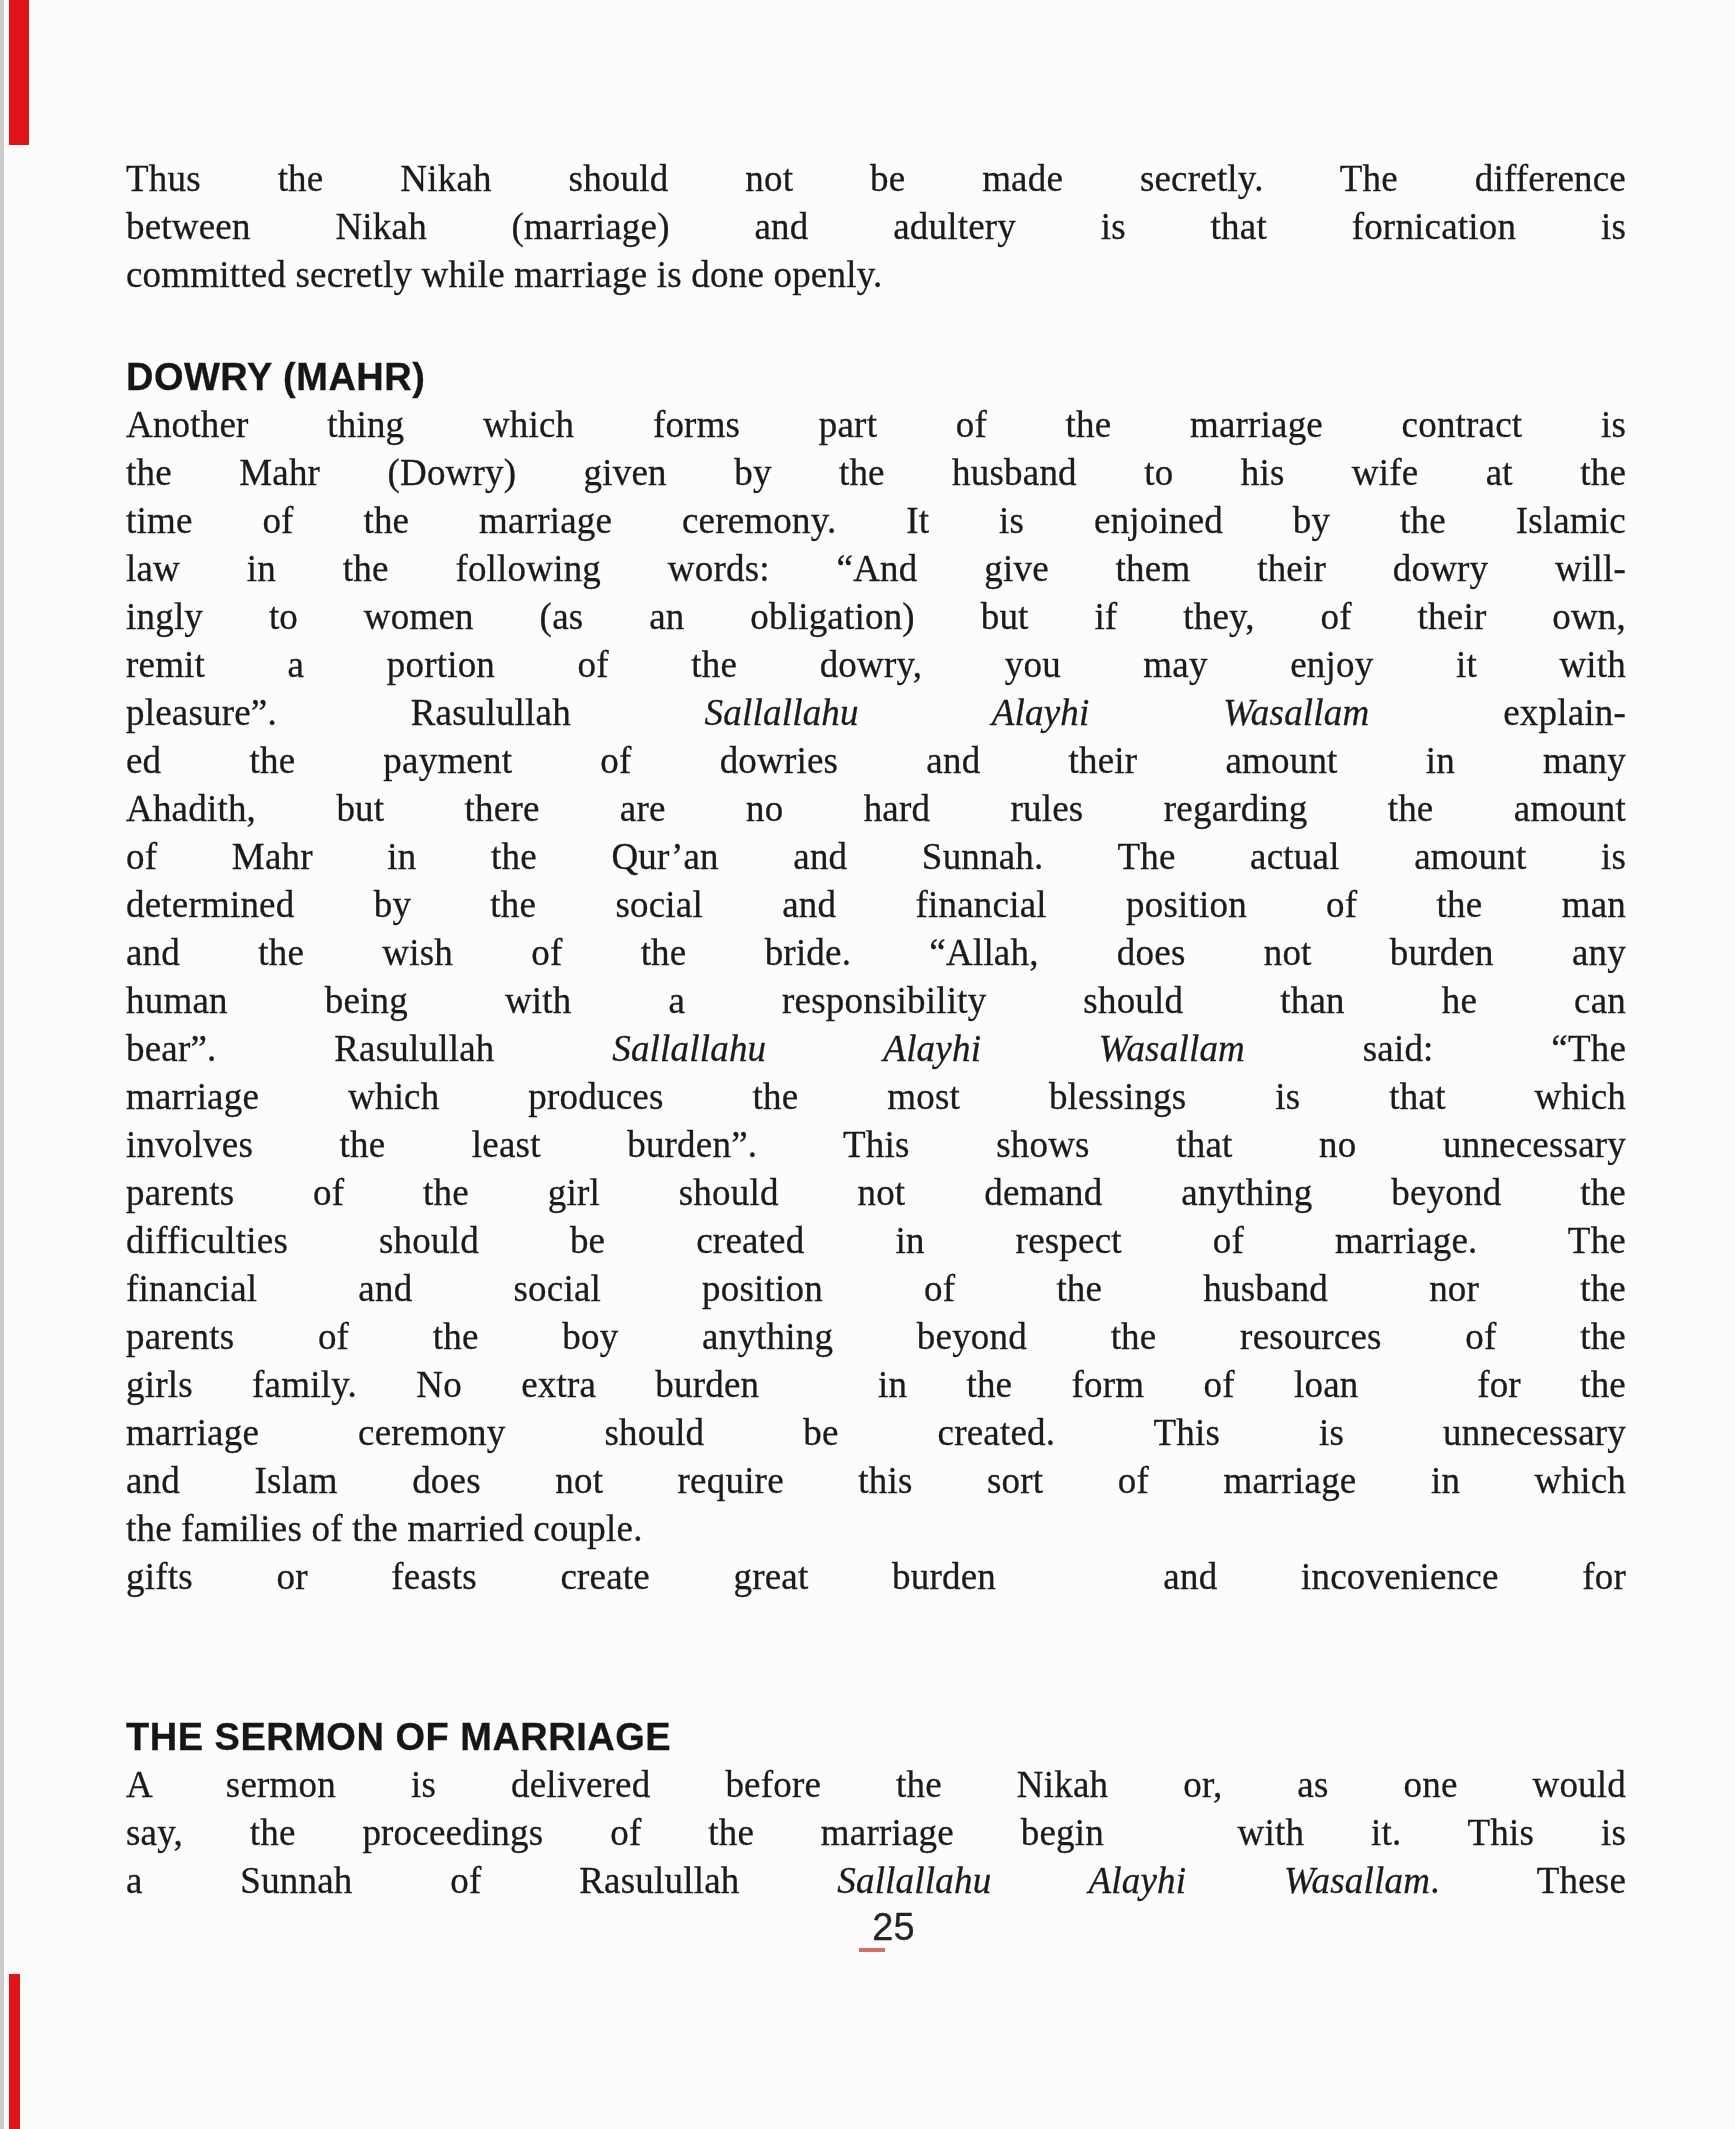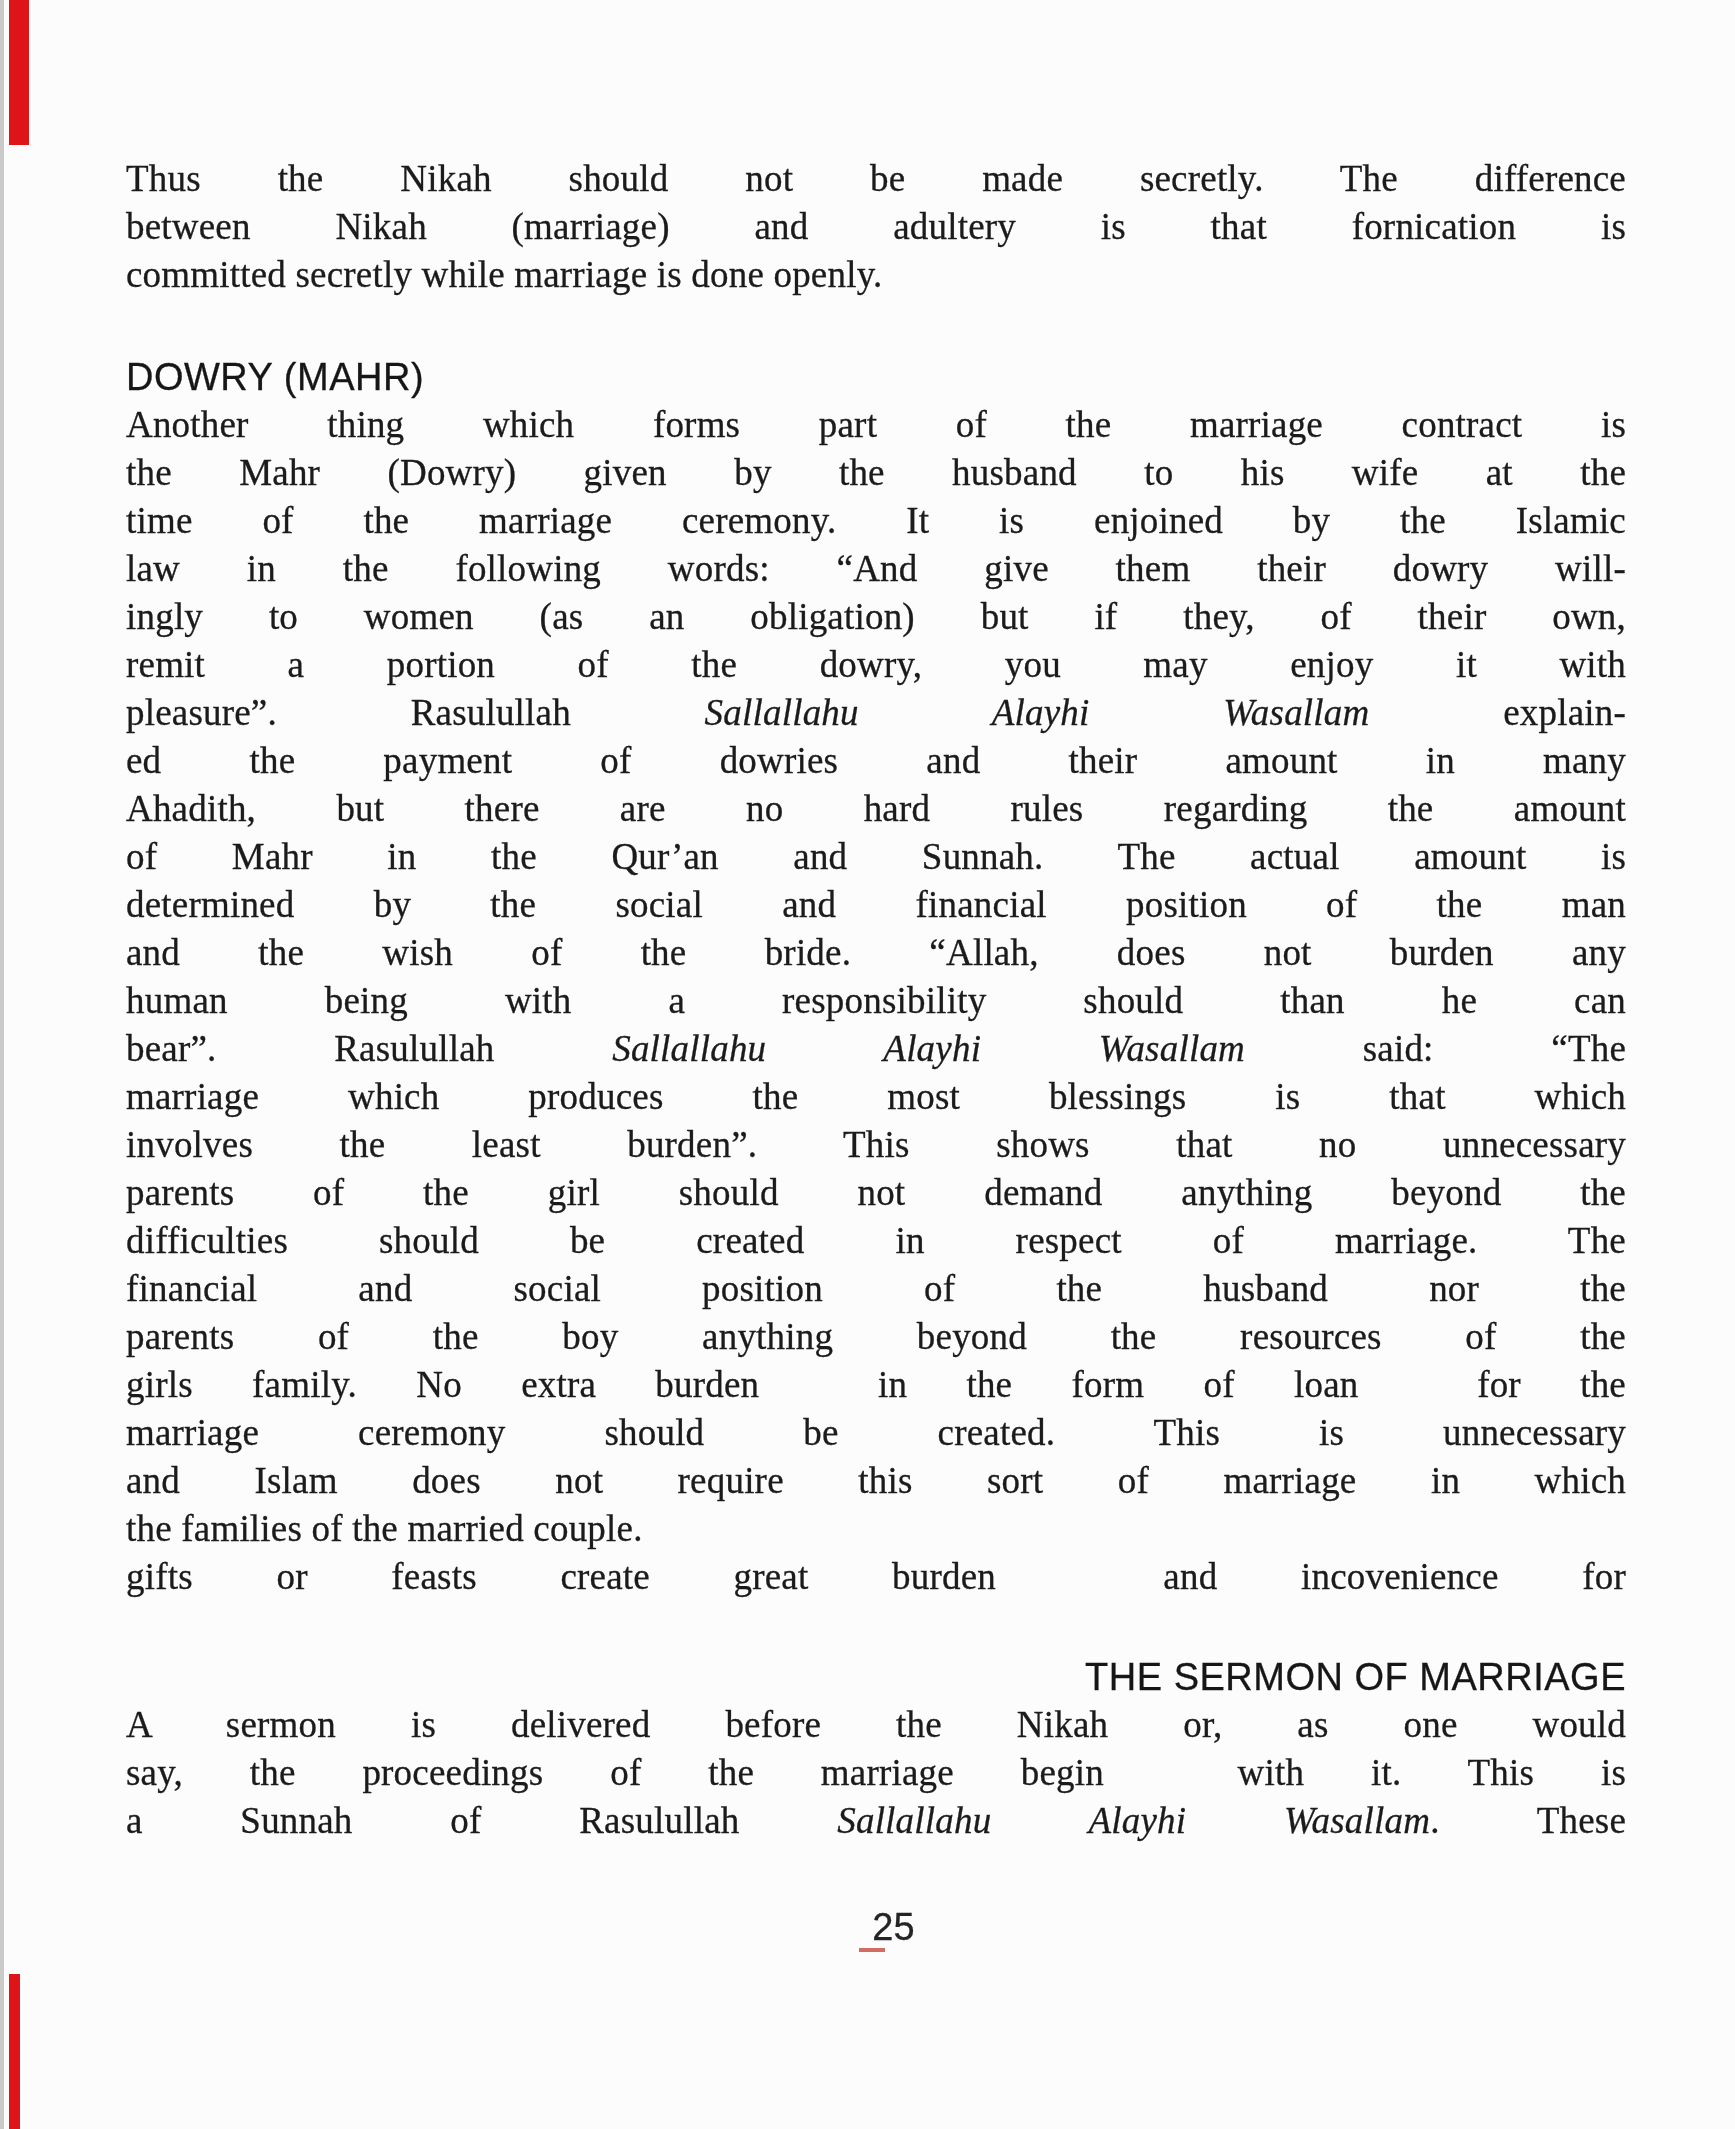--- a/index.html
+++ b/index.html
@@ -14,25 +14,25 @@
   .text-block{
     position:absolute;left:126px;top:155px;width:1500px;
     font-size:37px;line-height:48px;color:#1b1b1b;
     -webkit-text-stroke:0.3px #1b1b1b;
     letter-spacing:0.2px;
   }
   .line{text-align:justify;text-align-last:justify;font-family:Liberation Serif, serif;}
   .line.noj{text-align-last:left;}
   .line i{font-style:italic;}
   h2{
-    font-size:38px;line-height:48px;font-weight:normal;margin:0;
+    font-size:38px;line-height:48px;font-weight:bold;margin:0;
     letter-spacing:0.5px;color:#161616;
   }
   .gap1{margin-top:54px;}
-  .gap2{margin-top:52px;text-align:right;}
+  .gap2{margin-top:112px;}
   .page-number{
     position:absolute;top:1903px;left:26px;width:1735px;
     text-align:center;font-size:38px;line-height:48px;color:#242424;
     -webkit-text-stroke:0.3px #242424;
   }
   .page-number-underline{position:absolute;left:859px;top:1948px;width:26px;height:4.3px;background:#c03024;opacity:0.7;}
 </style>
 </head>
 <body>
 

